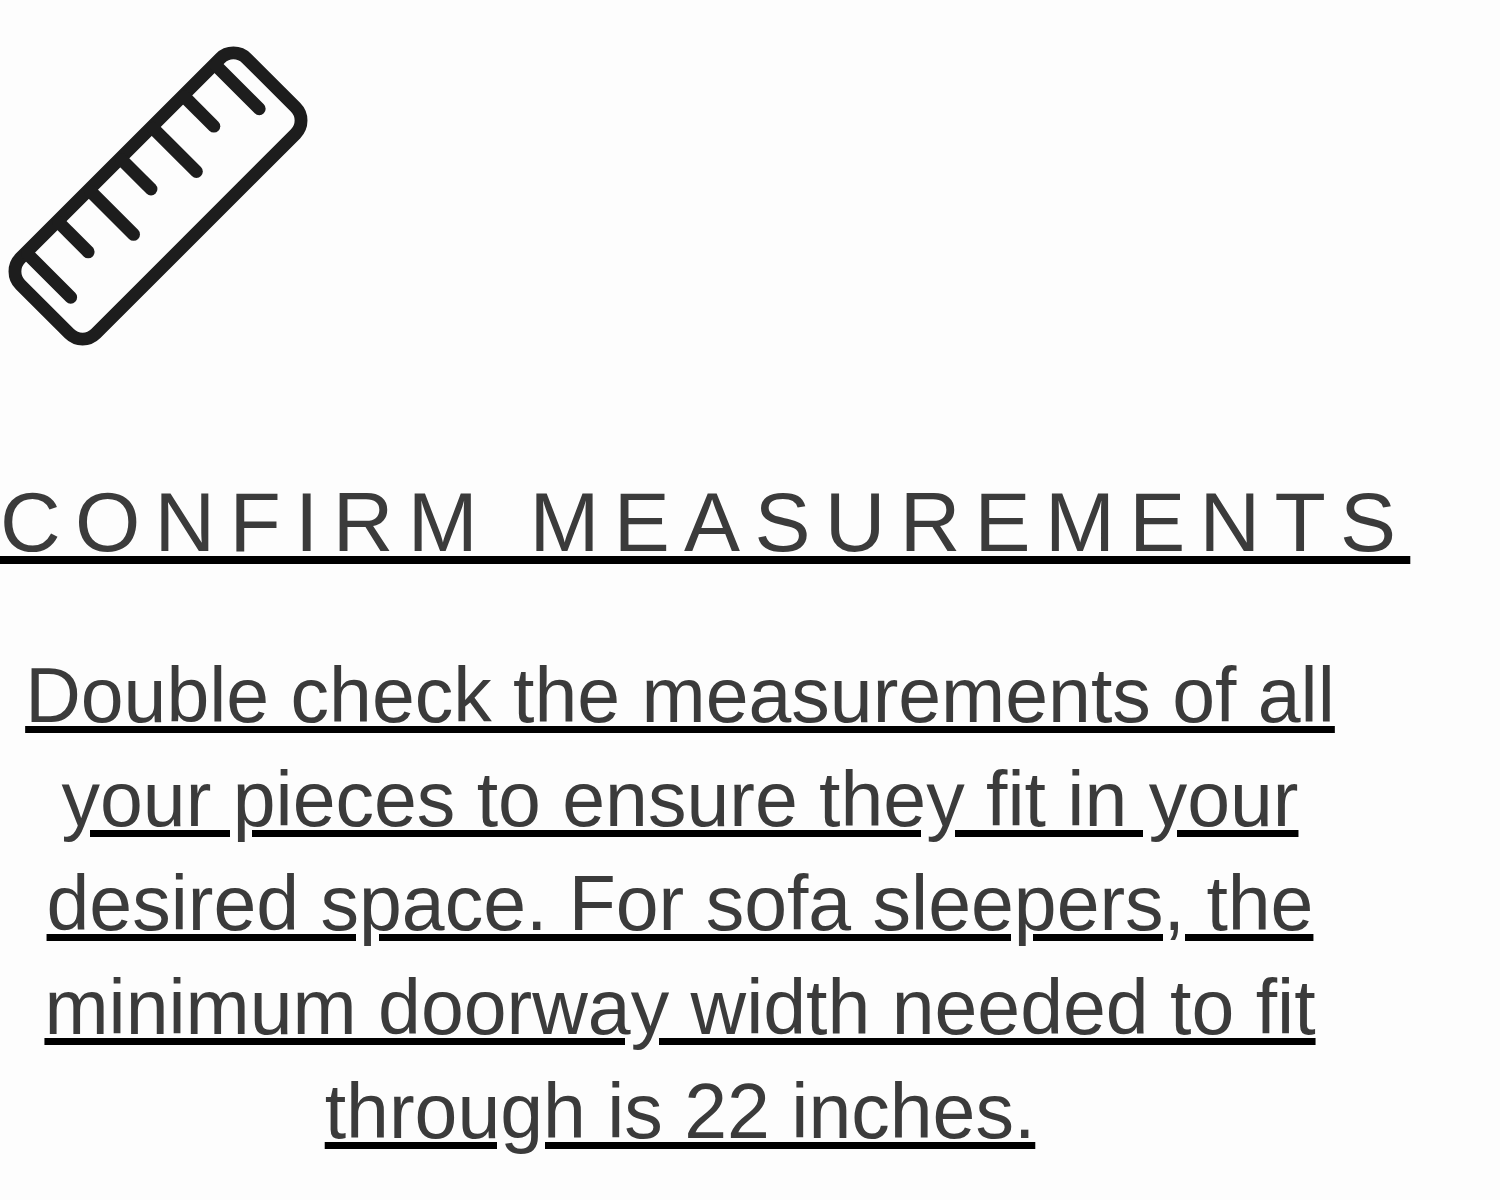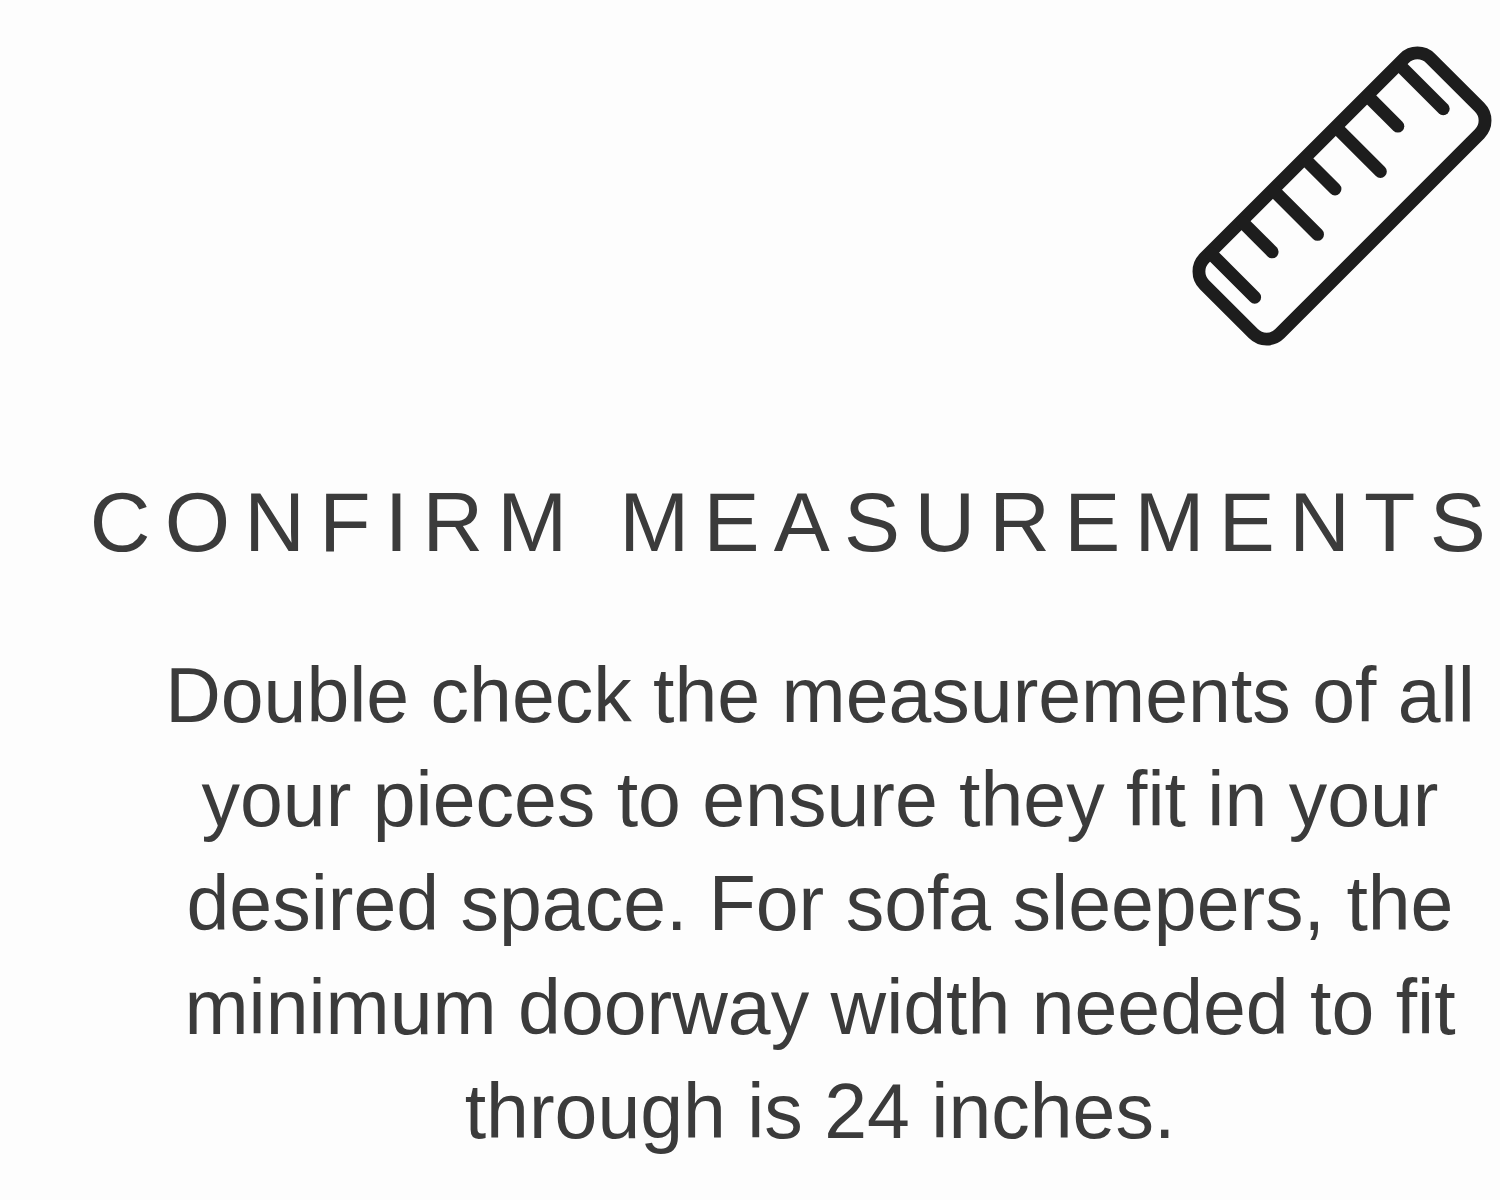--- a/index.html
+++ b/index.html
@@ -11,22 +11,23 @@
     height: 1200px;
     background: #fdfdfd;
     font-family: "Liberation Sans", sans-serif;
     overflow: hidden;
   }
   .section {
     width: 1500px;
     height: 1048px;
     display: flex;
     flex-direction: column;
-    align-items: flex-end;
+    align-items: flex-start;
     text-align: center;
+    text-decoration: underline;
   }
   .icon-wrap {
     margin-top: 38px;
     width: 316px;
     height: 316px;
     flex: 0 0 auto;
   }
   .icon-wrap svg {
     display: block;
     width: 316px;
@@ -65,15 +66,15 @@
         <line x1="0" y1="-52" x2="0" y2="-10" stroke-linecap="round"></line>
         <line x1="45" y1="-52" x2="45" y2="10" stroke-linecap="round"></line>
         <line x1="90" y1="-52" x2="90" y2="-10" stroke-linecap="round"></line>
         <line x1="135" y1="-52" x2="135" y2="10" stroke-linecap="round"></line>
       </g>
     </svg>
   </div>
 
   <h1 class="heading">CONFIRM MEASUREMENTS</h1>
 
-  <p class="body-text">Double check the measurements of all your pieces to ensure they fit in your desired space. For sofa sleepers, the minimum doorway width needed to fit through is 24 inches.</p>
+  <p class="body-text">Double check the measurements of all your pieces to ensure they fit in your desired space. For sofa sleepers, the minimum doorway width needed to fit through is 22 inches.</p>
 
 </main>
 
 </body></html>

